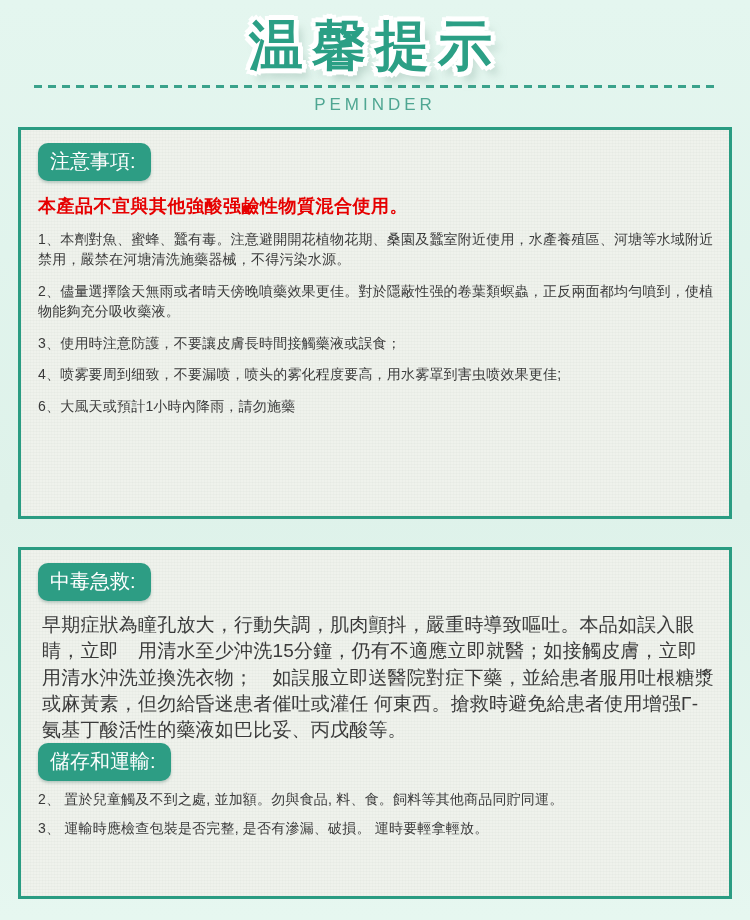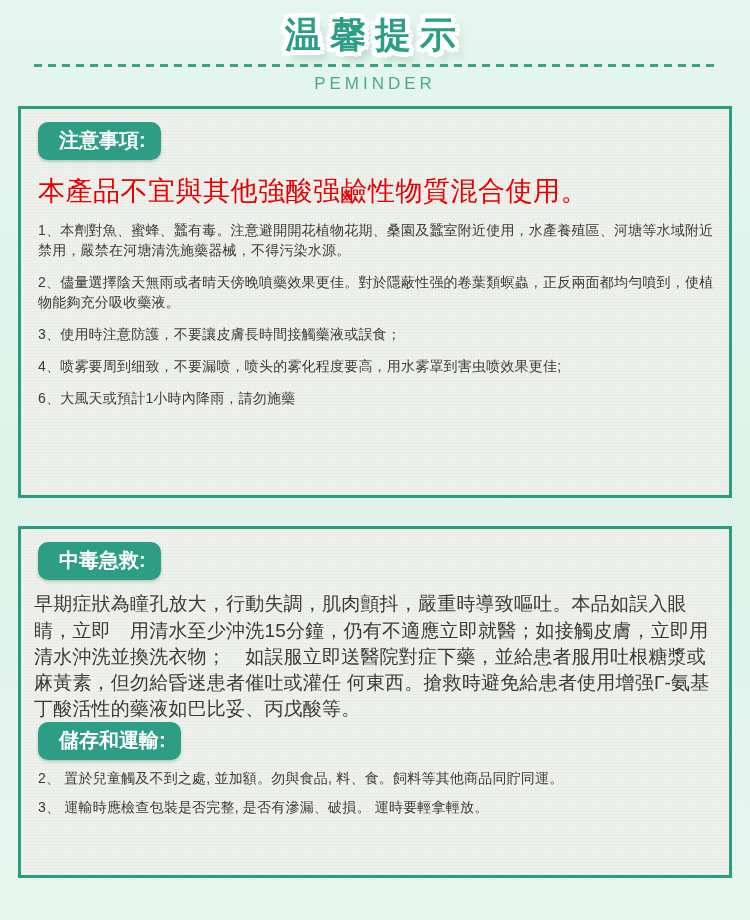--- a/index.html
+++ b/index.html
@@ -10,21 +10,21 @@
     background: linear-gradient(180deg, #e4f6ef 0%, #def2ea 55%, #e6f7f0 100%);
     font-family: "Liberation Sans", "DejaVu Sans", sans-serif;
     overflow: hidden;
   }
   .page { width: 750px; height: 920px; position: relative; padding-top: 14px; }
 
   
   .header { text-align: center; }
   .page-title {
     display: inline-block;
-    font-size: 36px;
+    font-size: 54px;
     font-weight: bold;
     letter-spacing: 9px;
     color: #2b9f85;
     line-height: 1.15;
     text-shadow:
       -4px -4px 0 #ffffff, 4px -4px 0 #ffffff,
       -4px  4px 0 #ffffff, 4px  4px 0 #ffffff,
       -5px  0   0 #ffffff, 5px  0   0 #ffffff,
        0   -5px 0 #ffffff, 0    5px 0 #ffffff,
        7px 9px 8px rgba(140, 175, 163, 0.55);
@@ -54,46 +54,46 @@
     padding: 13px 13px 10px 13px;
   }
   .box-attention { height: 392px; }
   .box-firstaid  { margin-top: 28px; height: 352px; }
 
   .badge {
     display: inline-block;
     background: #2d9d84;
     color: #ffffff;
     font-size: 20px;
-    font-weight: bold;
-    padding: 5px 15px 6px 21px;
+    font-weight: normal;
+    padding: 5px 15px 6px 12px;
     border-radius: 10px;
     box-shadow: 0 2px 3px rgba(90,130,118,0.35);
     margin-left: 4px;
   }
 
   .warning-line {
     margin: 13px 2px 0 4px;
     color: #e60000;
-    font-size: 27px;
-    font-weight: normal;
+    font-size: 18px;
+    font-weight: bold;
     letter-spacing: 0.5px;
   }
 
   .item {
     margin: 12px 2px 0 4px;
     color: #3a3a3a;
     font-size: 14px;
     line-height: 1.42;
     letter-spacing: 0.2px;
   }
   .box-firstaid .item { margin-top: 9px; }
 
   .paragraph {
-    margin: 11px 2px 0 0;
+    margin: 11px 2px 0 8px;
     color: #3a3a3a;
     font-size: 19px;
     line-height: 1.38;
     letter-spacing: 0.2px;
   }
   .badge-storage { }
 </style>
 </head>
 <body>
 

